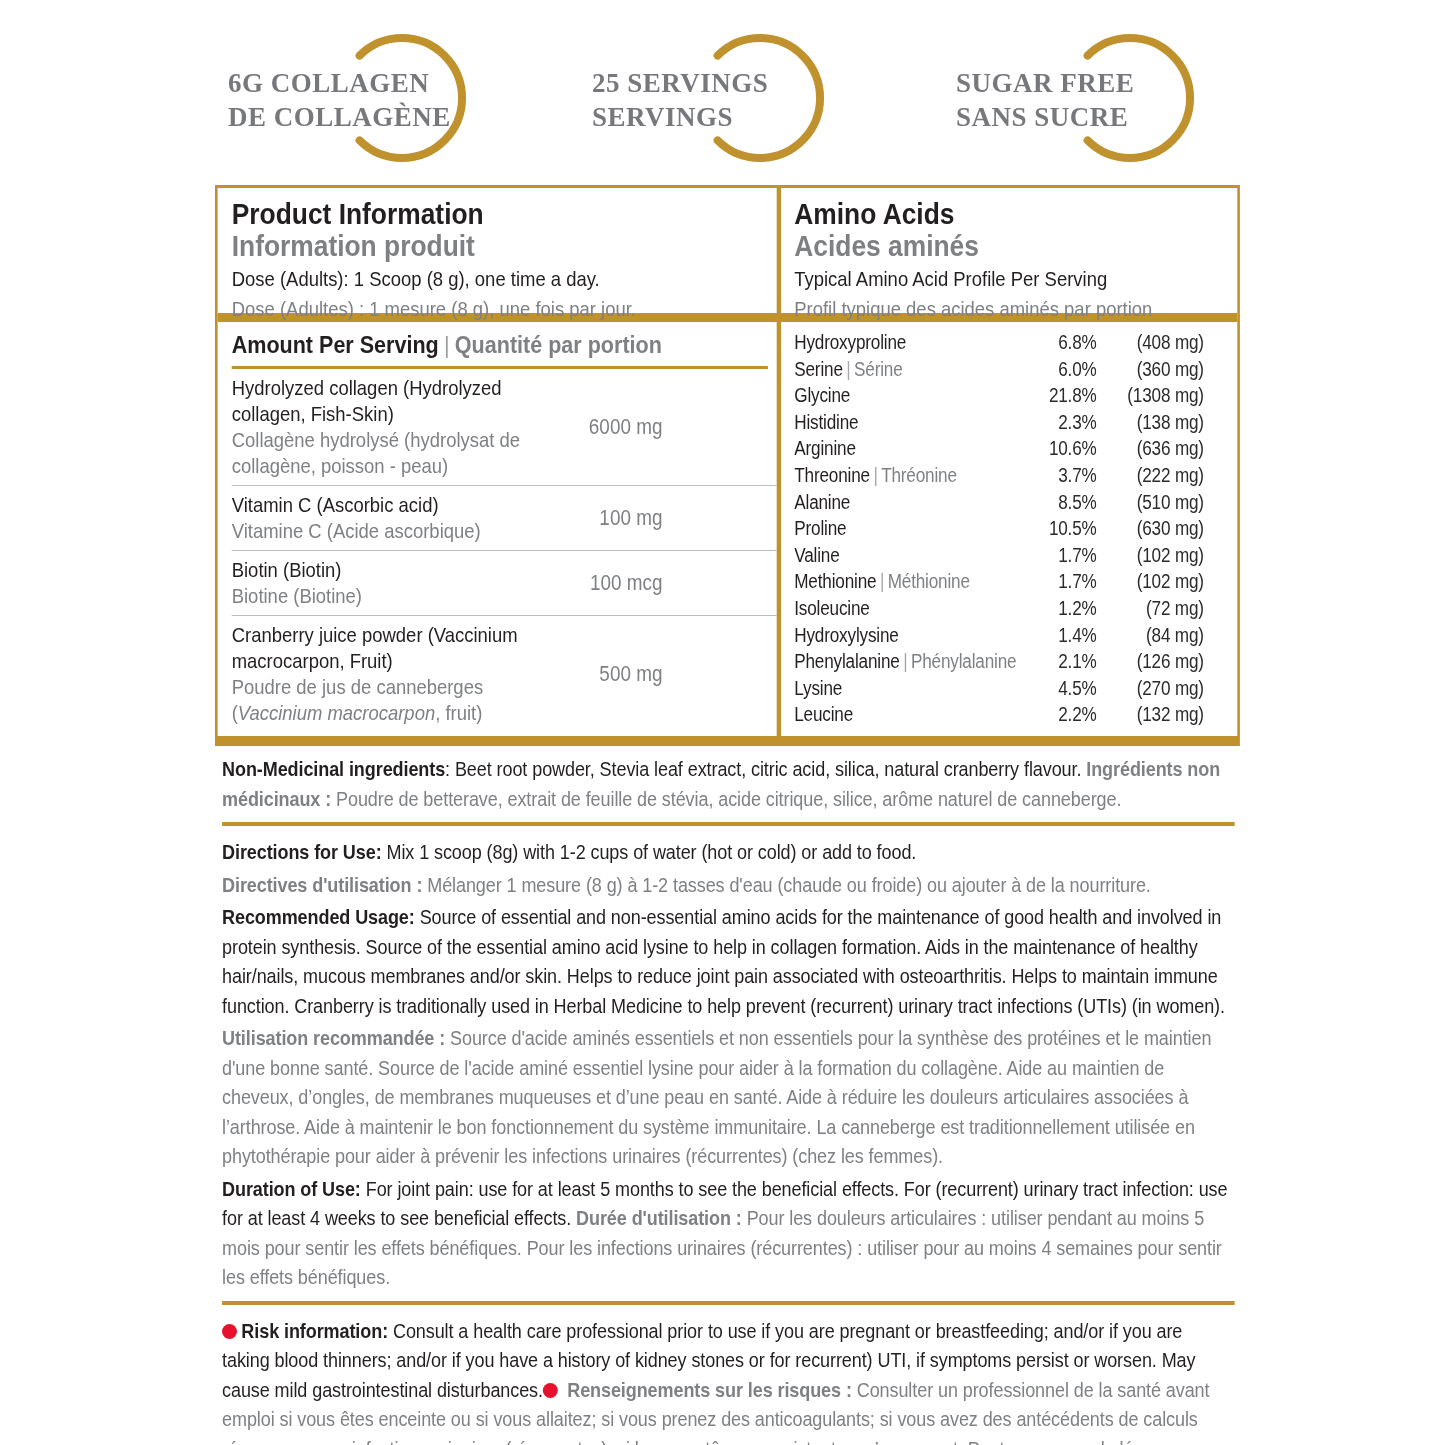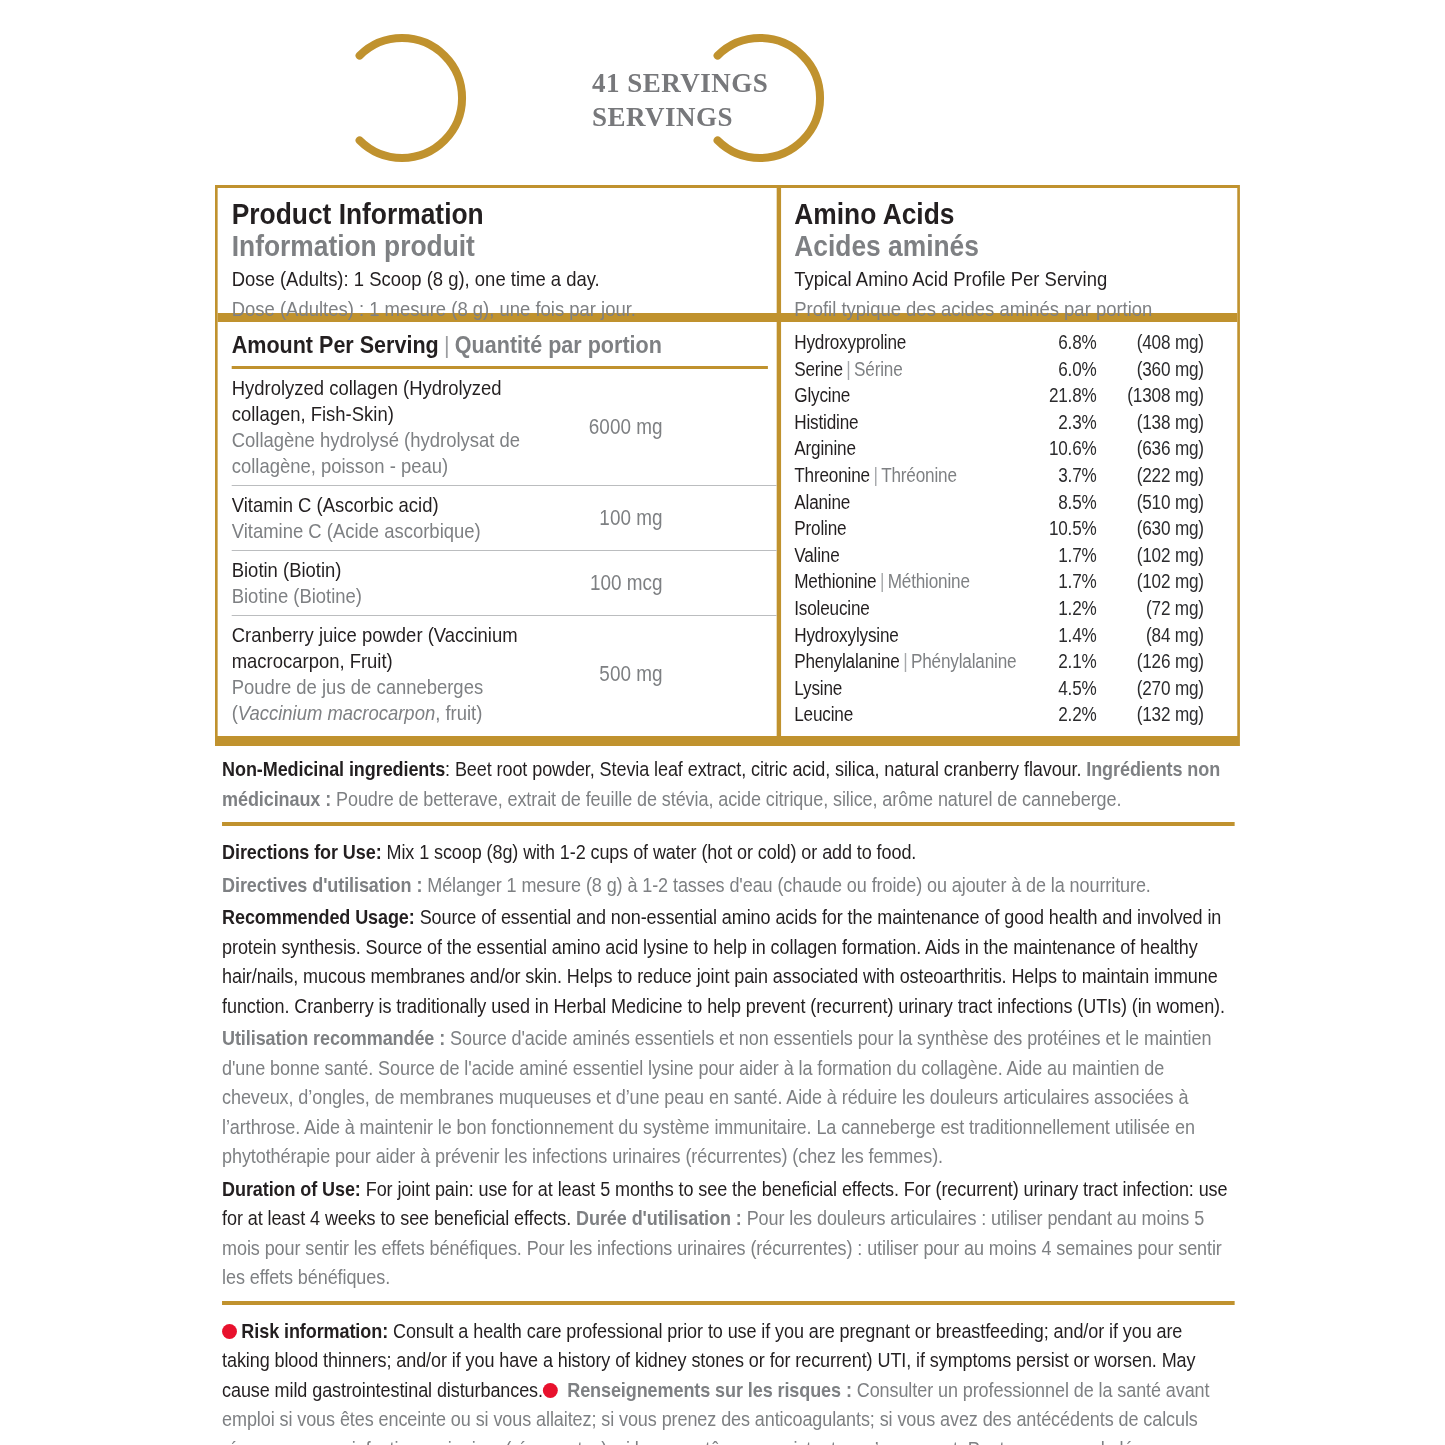--- a/index.html
+++ b/index.html
@@ -70,28 +70,41 @@
   .gold-rule{height:4px;background:#C0922E;border:none;margin:9px 0 11px 0;}
 </style>
 </head>
 <body>
 
 <div class="badges">
   <div class="badge badge-1">
     <svg class="badge-arc" viewBox="0 0 132 132">
       <path d="M23.6 23.6 A60 60 0 1 1 23.6 108.4" fill="none" stroke="#C0922E" stroke-width="8" stroke-linecap="round"></path>
     </svg>
+    <div class="badge-text">
+      <div>6G COLLAGEN</div>
+      <div>DE COLLAGÈNE</div>
+    </div>
   </div>
   <div class="badge badge-2">
     <svg class="badge-arc" viewBox="0 0 132 132">
       <path d="M23.6 23.6 A60 60 0 1 1 23.6 108.4" fill="none" stroke="#C0922E" stroke-width="8" stroke-linecap="round"></path>
     </svg>
     <div class="badge-text">
-      <div>41 SERVINGS</div>
+      <div>25 SERVINGS</div>
       <div>SERVINGS</div>
+    </div>
+  </div>
+  <div class="badge badge-3">
+    <svg class="badge-arc" viewBox="0 0 132 132">
+      <path d="M23.6 23.6 A60 60 0 1 1 23.6 108.4" fill="none" stroke="#C0922E" stroke-width="8" stroke-linecap="round"></path>
+    </svg>
+    <div class="badge-text">
+      <div>SUGAR FREE</div>
+      <div>SANS SUCRE</div>
     </div>
   </div>
 </div>
 
 <div class="stretch">
 
   <div class="label-table">
     <div class="t-row">
       <div class="t-left hdr">
         <div class="hdr-title">Product Information</div>

